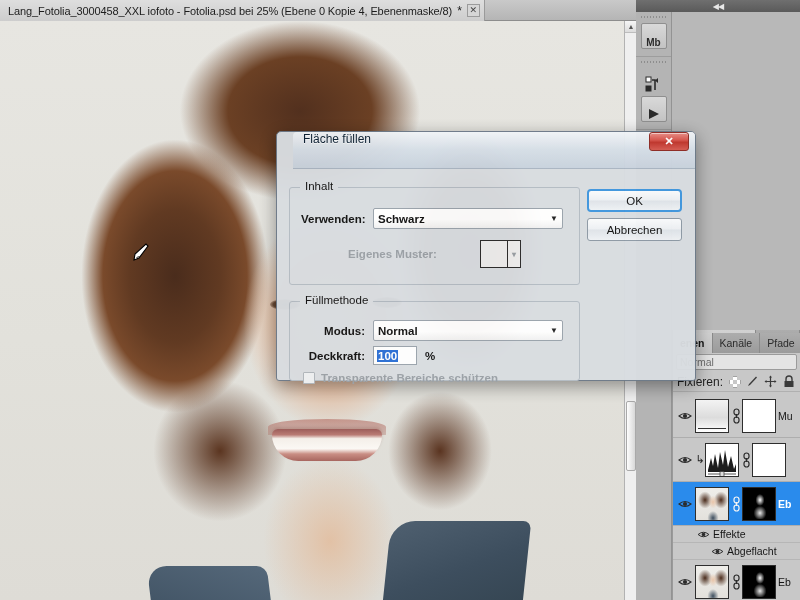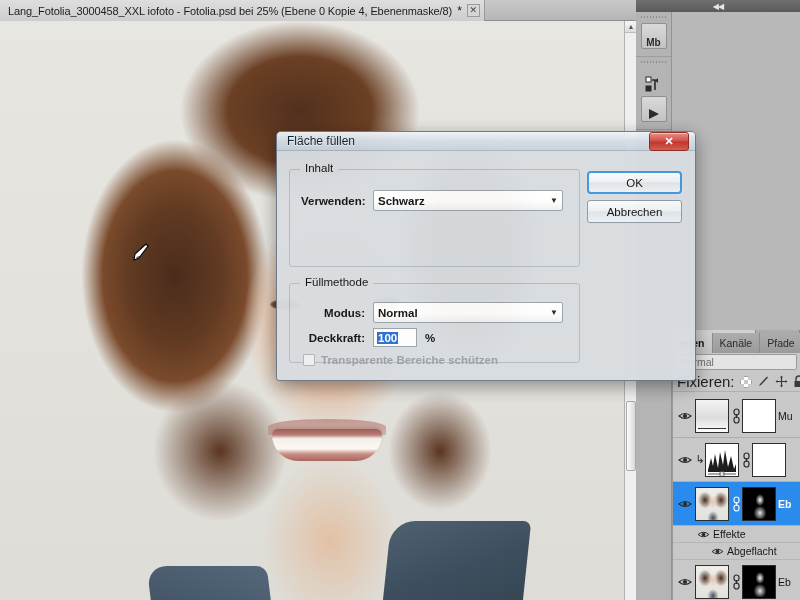--- a/index.html
+++ b/index.html
@@ -206,21 +206,21 @@
   #layers-blend {
     height: 20px; background: #c8c8c8; display: flex; align-items: center;
     padding: 2px 3px;
   }
   #layers-blend .combo {
     flex: 1; height: 16px; background: #e4e4e4; border: 1px solid #9b9b9b;
     color: #6e6e6e; font-size: 10.5px; padding: 0 3px; line-height: 15px;
   }
   #lock-row {
     height: 20px; display: flex; align-items: center; gap: 5px; padding: 0 4px;
-    font-size: 15px; color: #1f1f1f; border-bottom: 1px solid #b0b0b0;
+    font-size: 12px; color: #1f1f1f; border-bottom: 1px solid #b0b0b0;
   }
   .lock-ico { width: 13px; height: 13px; display:flex; align-items:center; justify-content:center; cursor: pointer; }
   #layer-list { position: absolute; left: 0; top: 42px; width: 128px; height: 206px; overflow: hidden; background: #c8c8c8; }
   .layer-row {
     display: flex; align-items: center; height: 44px;
     border-bottom: 1px solid #aeaeae; padding-left: 2px; cursor: pointer;
   }
   .layer-row.selected { background: #2a8bec; }
   .layer-row.selected .lname { color: #fff; font-weight: bold; }
   .eye-cell { width: 20px; display:flex; align-items:center; justify-content:center; cursor: pointer; }
@@ -268,24 +268,24 @@
   
   #fill-dialog {
     position: absolute; left: 276px; top: 131px; width: 420px; height: 250px;
     background: #d9dde1;
     border: 1px solid #6c7988;
     border-radius: 5px 5px 3px 3px;
     box-shadow: 0 5px 18px rgba(0,0,0,.40);
     opacity: 0.965;
   }
   #fill-titlebar {
-    height: 19px; border-radius: 4px 4px 0 0;
+    height: 37px; border-radius: 4px 4px 0 0;
     background: linear-gradient(180deg, rgba(243,246,249,.92) 0%, rgba(214,223,232,.88) 48%, rgba(198,209,221,.86) 100%);
     border-bottom: 1px solid #a9b5c2;
-    display: flex; align-items: center; padding: 0 4px 0 10px;
+    display: flex; align-items: flex-start; padding: 0 4px 0 10px; margin-left: 16px;
   }
   #fill-title { flex: 1; font-size: 12px; color: #0d2235; text-shadow: 0 1px 0 rgba(255,255,255,.7); }
   #fill-close {
     width: 40px; height: 19px; margin-right: 2px;
     background: linear-gradient(180deg,#e98d86 0%, #d7534a 42%, #c0342b 55%, #d65a50 100%);
     border: 1px solid #8e2a22; border-radius: 3px;
     color: #fff; font-size: 11px; font-weight: bold;
     display: flex; align-items: center; justify-content: center;
     box-shadow: inset 0 1px 0 rgba(255,255,255,.55);
     cursor: pointer;
@@ -579,20 +579,27 @@
         <span class="group-legend">Inhalt</span>
 
         <div class="frow" style="left:11px; top:20px; width:270px;">
           <span class="flabel" style="width:72px;">Verwenden:</span>
           <div class="combo" style="width:190px;">
             <span class="cval">Schwarz</span>
             <span class="carrow">▼</span>
           </div>
         </div>
 
+        <div class="frow" style="left:58px; top:52px; width:225px;">
+          <span class="flabel disabled" style="width:132px;text-align:left;">Eigenes Muster:</span>
+          <div class="swatch-wrap">
+            <div class="swatch-box"></div>
+            <div class="swatch-arrow">▾</div>
+          </div>
+        </div>
       </div>
 
       <div class="group" id="grp-fuell">
         <span class="group-legend">Füllmethode</span>
 
         <div class="frow" style="left:11px; top:18px; width:270px;">
           <span class="flabel" style="width:72px;text-align:right;padding-right:8px;">Modus:</span>
           <div class="combo" style="width:190px;">
             <span class="cval">Normal</span>
             <span class="carrow">▼</span>

